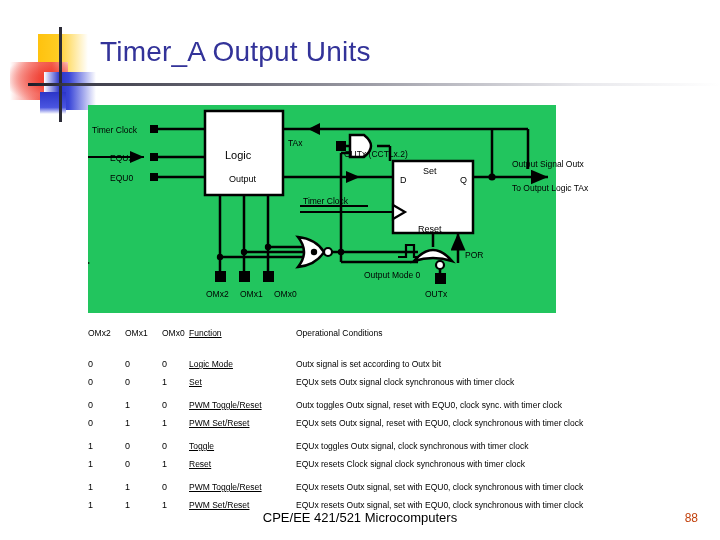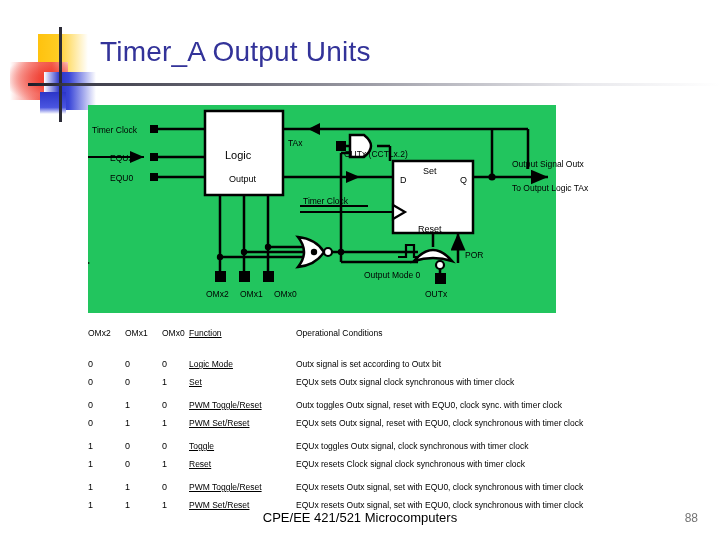--- a/index.html
+++ b/index.html
@@ -76,21 +76,21 @@
   .cell { font-size: 8.5px; color: #000; }
   .bit { font-size: 9px; color: #000; }
 
   
   #footer-title {
     position: absolute; left: 0; top: 510px; width: 720px;
     text-align: center; font-size: 13px; color: #000;
   }
   #footer-page {
     position: absolute; right: 22px; top: 511px;
-    font-size: 12px; color: #737373;
+    font-size: 12px; color: #c2410c;
   }
 </style>
 </head>
 <body>
 
 <div id="logo">
   <div class="sq-yellow"></div>
   <div class="sq-red"></div>
   <div class="sq-red2"></div>
   <div class="sq-blue"></div>

